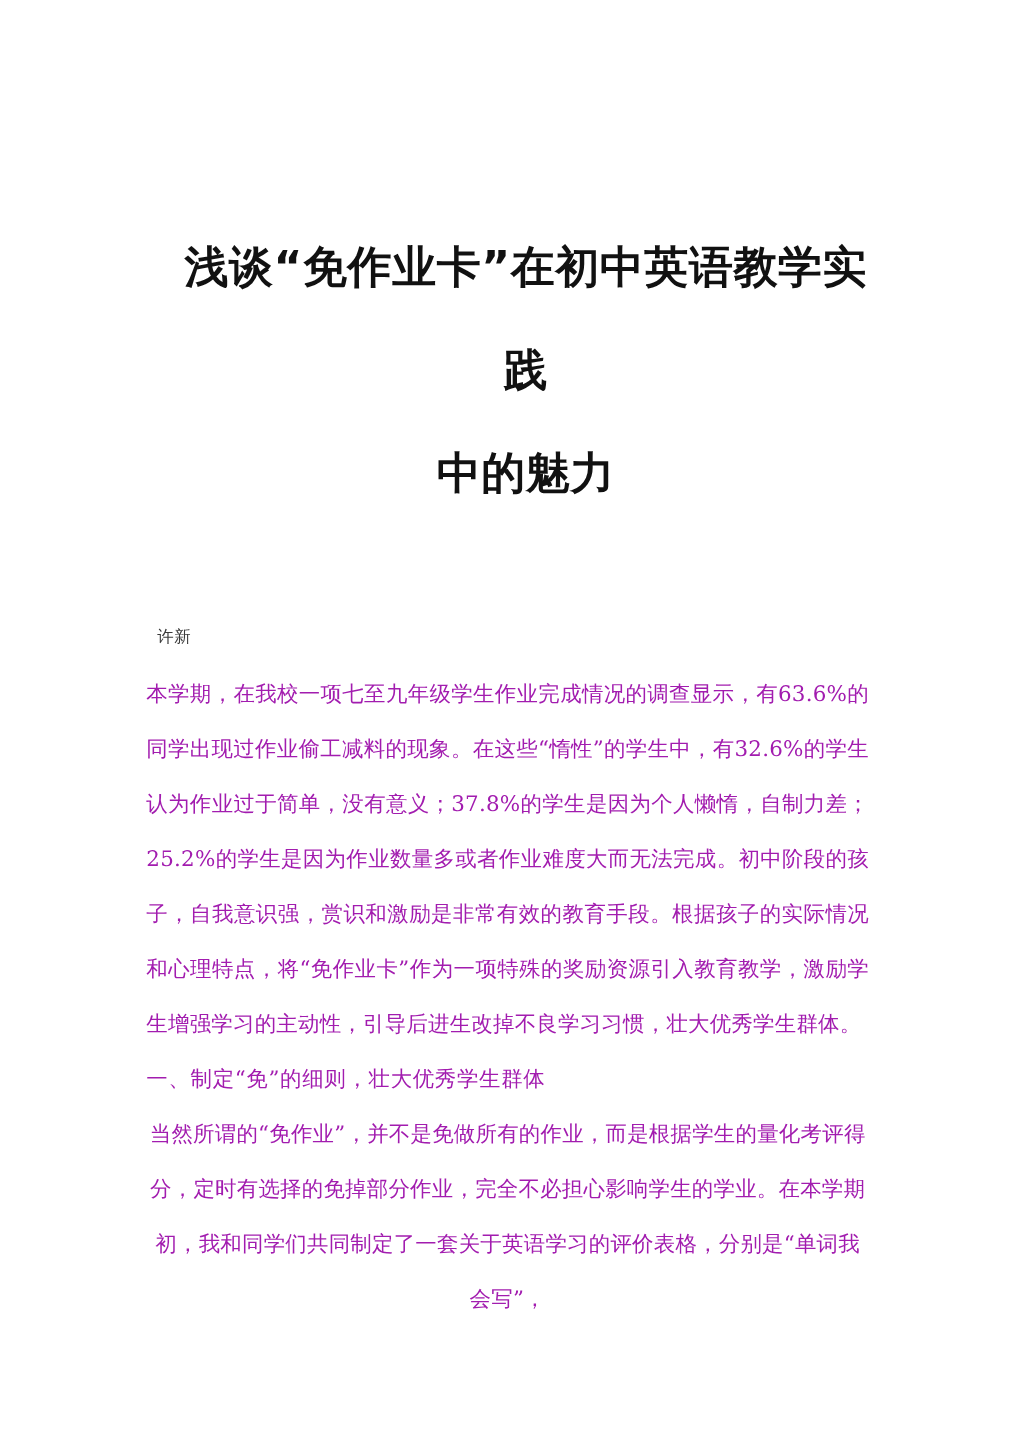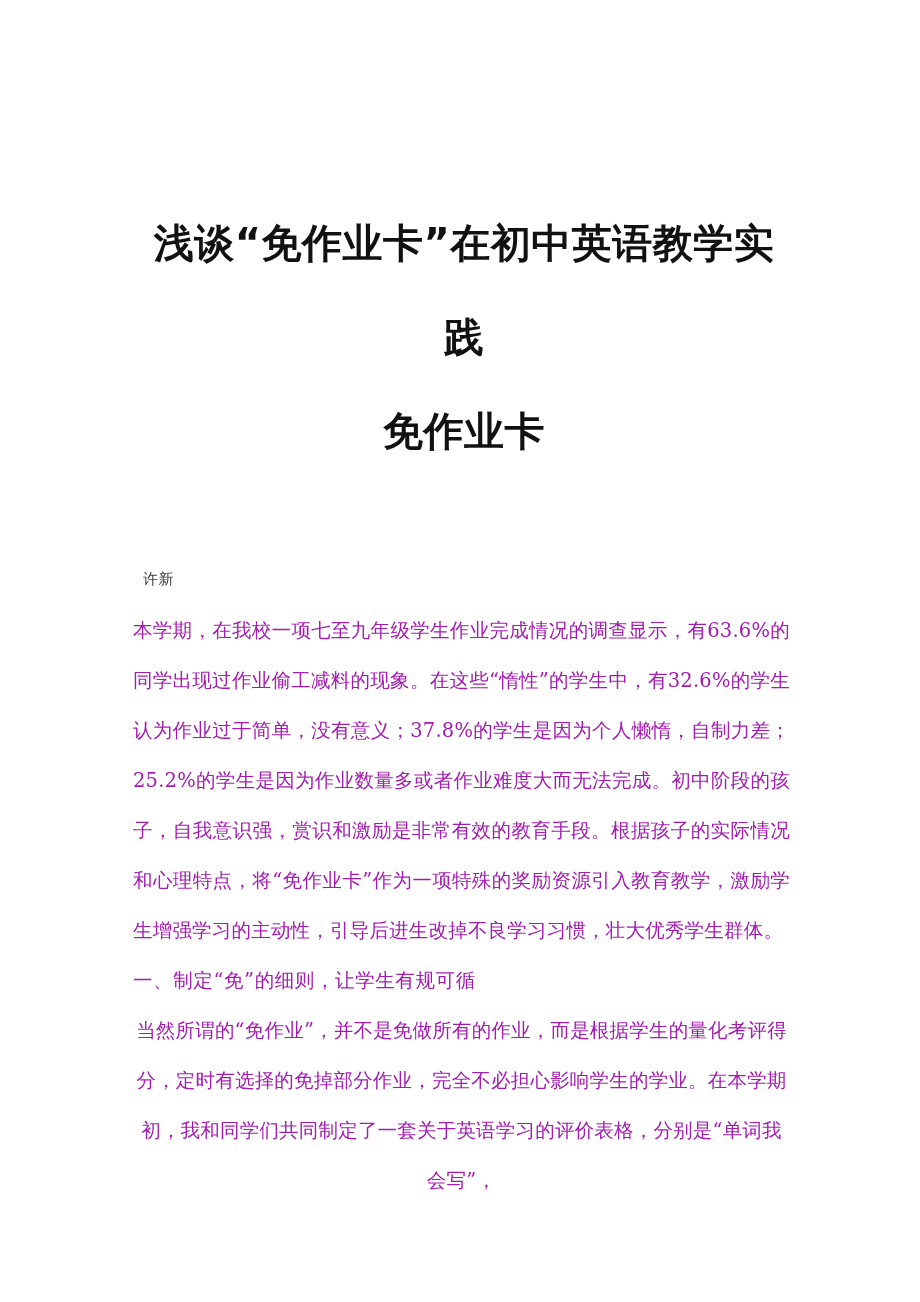--- a/index.html
+++ b/index.html
@@ -22,21 +22,21 @@
     left: 0;
     top: 0;
     width: 920px;
     height: 1302px;
     background: #ffffff;
   }
 
   
   .title-block {
     position: absolute;
-    left: 137px;
+    left: 151px;
     top: 196px;
     width: 654px;
     text-align: center;
   }
   .doc-title {
     font-family: "DejaVu Sans", "Liberation Sans", sans-serif;
     font-weight: 700;
     font-size: 40px;
     line-height: 94px;
     letter-spacing: 0.5px;
@@ -82,24 +82,24 @@
     text-align: center;
   }
 </style>
 </head>
 <body>
 
 <div class="page">
 
   <div class="title-block">
     <h1 class="doc-title">浅谈“免作业卡”在初中英语教学实践</h1>
-    <h1 class="doc-title">免作业卡</h1>
+    <h1 class="doc-title">中的魅力</h1>
   </div>
 
   <div class="author-line">许新</div>
 
   <div class="body-block">
     <p class="para">本学期，在我校一项七至九年级学生作业完成情况的调查显示，有63.6%的同学出现过作业偷工减料的现象。在这些“惰性”的学生中，有32.6%的学生认为作业过于简单，没有意义；37.8%的学生是因为个人懒惰，自制力差；25.2%的学生是因为作业数量多或者作业难度大而无法完成。初中阶段的孩子，自我意识强，赏识和激励是非常有效的教育手段。根据孩子的实际情况和心理特点，将“免作业卡”作为一项特殊的奖励资源引入教育教学，激励学生增强学习的主动性，引导后进生改掉不良学习习惯，壮大优秀学生群体。</p>
-    <p class="para heading">一、制定“免”的细则，让学生有规可循</p>
+    <p class="para heading">一、制定“免”的细则，壮大优秀学生群体</p>
     <p class="para last">当然所谓的“免作业”，并不是免做所有的作业，而是根据学生的量化考评得分，定时有选择的免掉部分作业，完全不必担心影响学生的学业。在本学期初，我和同学们共同制定了一套关于英语学习的评价表格，分别是“单词我会写”，</p>
   </div>
 
 </div>
 
 </body></html>

